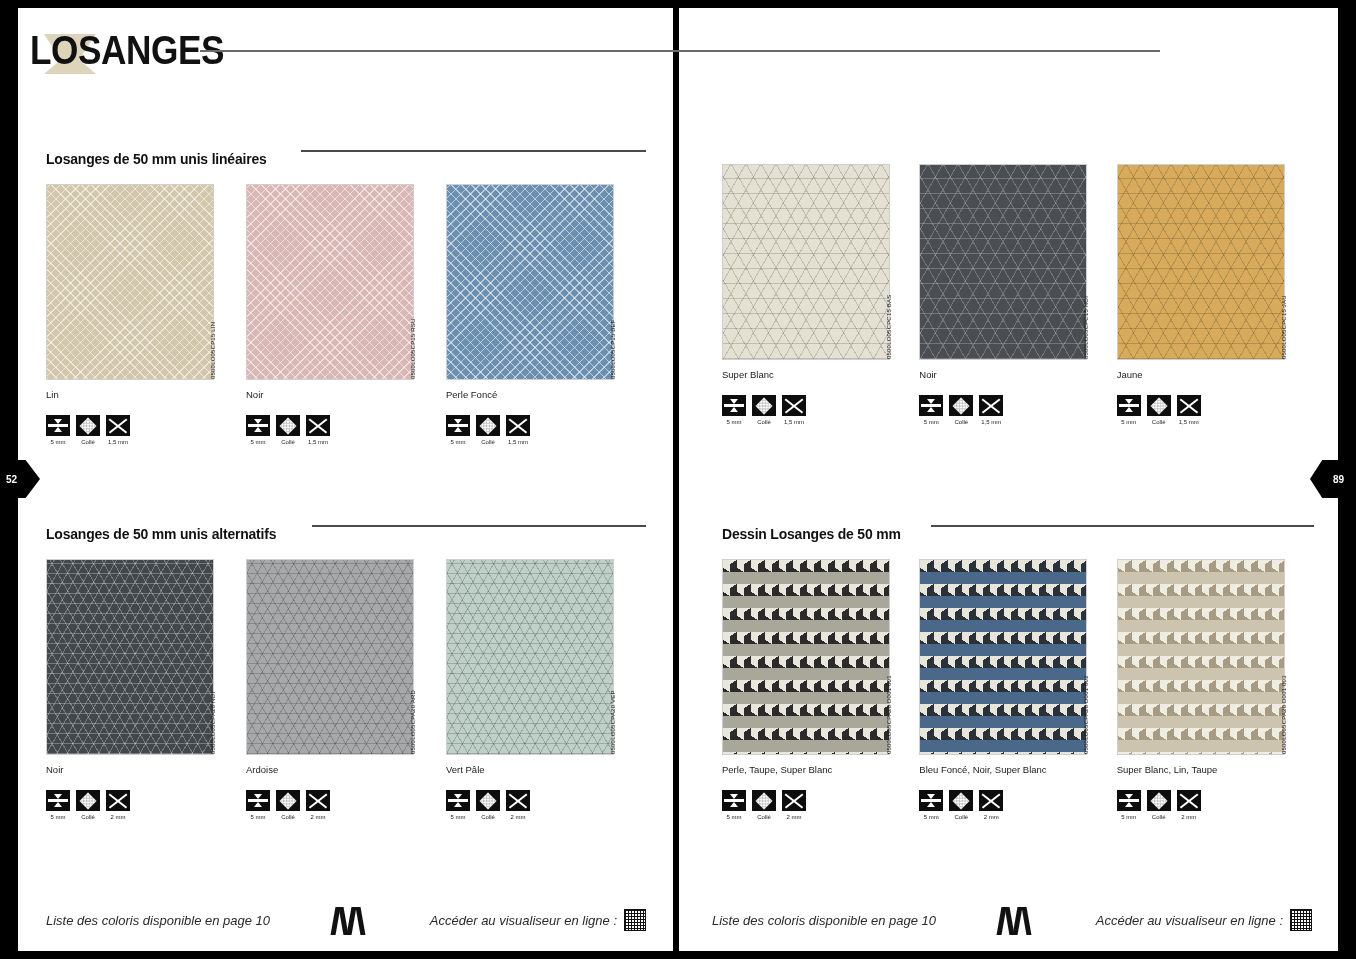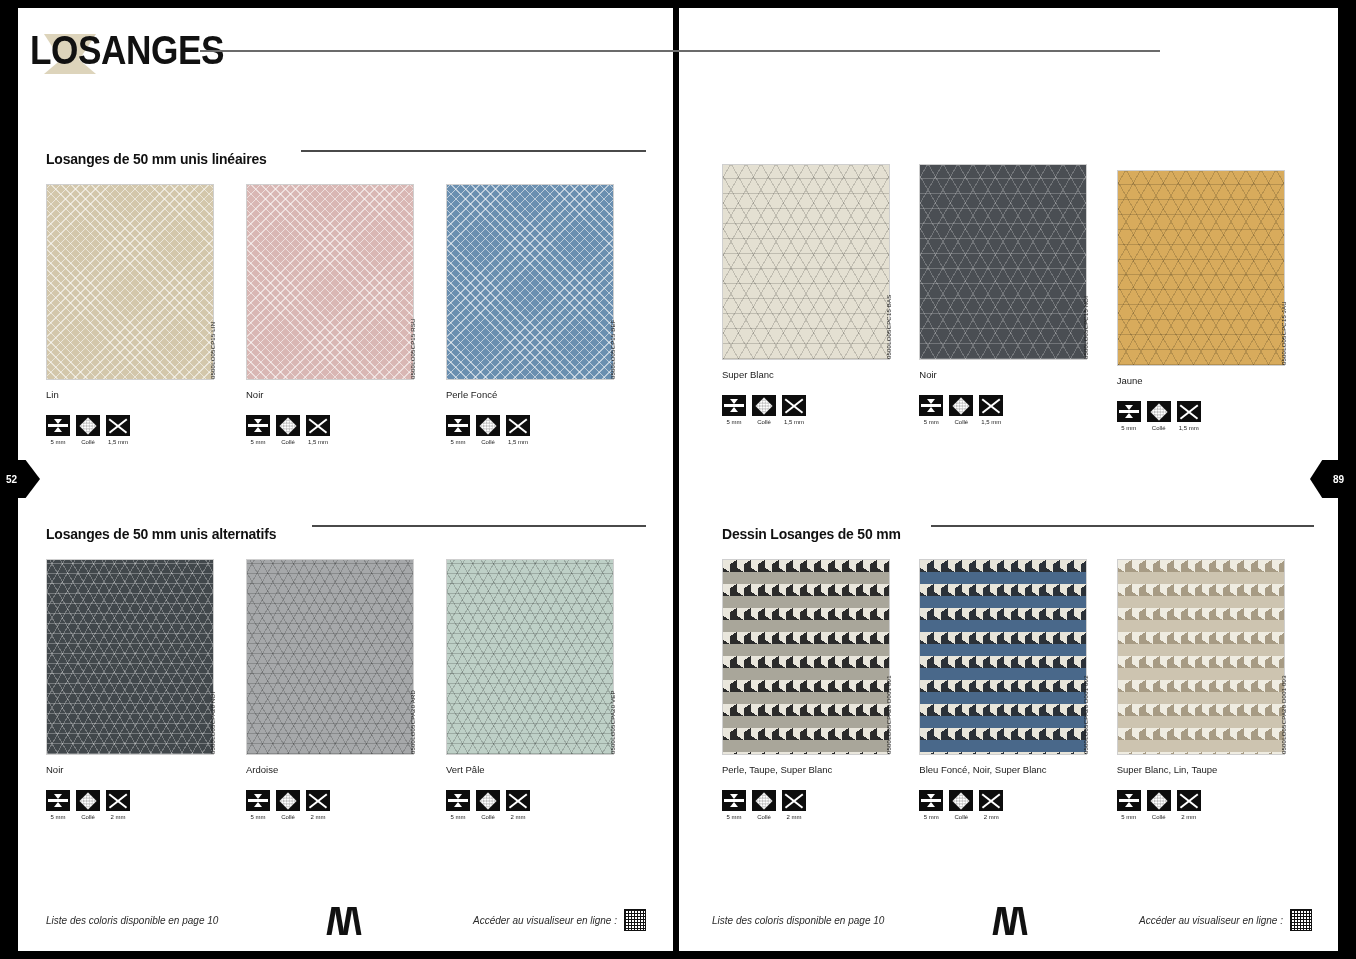--- a/index.html
+++ b/index.html
@@ -64,21 +64,21 @@
   .tab{position:absolute;top:460px;width:34px;height:38px;background:#000;color:#fff;
        font-size:10px;font-weight:bold;display:flex;align-items:center;}
   .tab-left{left:0;justify-content:flex-start;padding-left:6px;
      clip-path:polygon(0 0,64% 0,100% 50%,64% 100%,0 100%);}
   .tab-right{right:12px;justify-content:flex-end;
      clip-path:polygon(36% 0,100% 0,100% 100%,36% 100%,0 50%);}
 
   
   .footer{position:absolute;left:30px;right:30px;bottom:22px;height:34px;
           display:flex;align-items:center;justify-content:space-between;}
-  .foot-txt{font-size:10px;font-style:italic;color:#2a2a2a;white-space:nowrap;}
+  .foot-txt{font-size:13px;font-style:italic;color:#2a2a2a;white-space:nowrap;}
   .logo{width:38px;height:30px;position:relative;}
   .logo span{position:absolute;bottom:0;width:5px;background:#111;transform:skewX(-10deg);}
   .logo span:nth-child(1){left:2px;height:28px;}
   .logo span:nth-child(2){left:10px;height:28px;transform:skewX(10deg);}
   .logo span:nth-child(3){left:18px;height:28px;}
   .logo span:nth-child(4){left:27px;height:28px;transform:skewX(10deg);}
   .foot-right{display:flex;align-items:center;gap:7px;}
   .qr{width:22px;height:22px;
       background-image:
         linear-gradient(90deg,#111 50%,transparent 50%),
@@ -243,21 +243,21 @@
               <div class="spec">
                 <div class="spec-ico ico-glue"></div>
                 <div class="spec-lbl">Collé</div>
               </div>
               <div class="spec">
                 <div class="spec-ico ico-x"></div>
                 <div class="spec-lbl">1,5 mm</div>
               </div>
             </div>
           </div>
-          <div class="cell" style="width: 207px; margin-top: 6px;">
+          <div class="cell" style="width: 207px;">
             <div class="swatch p-cube" style="background-color: rgb(216, 171, 92);">
               <div class="code">0500LO05CPC15 JAU</div>
             </div>
             <div class="cap">Jaune</div>
             <div class="specs">
               <div class="spec">
                 <div class="spec-ico ico-thick">
                   <i class="t"></i>
                   <i class="b"></i>
                 </div>

